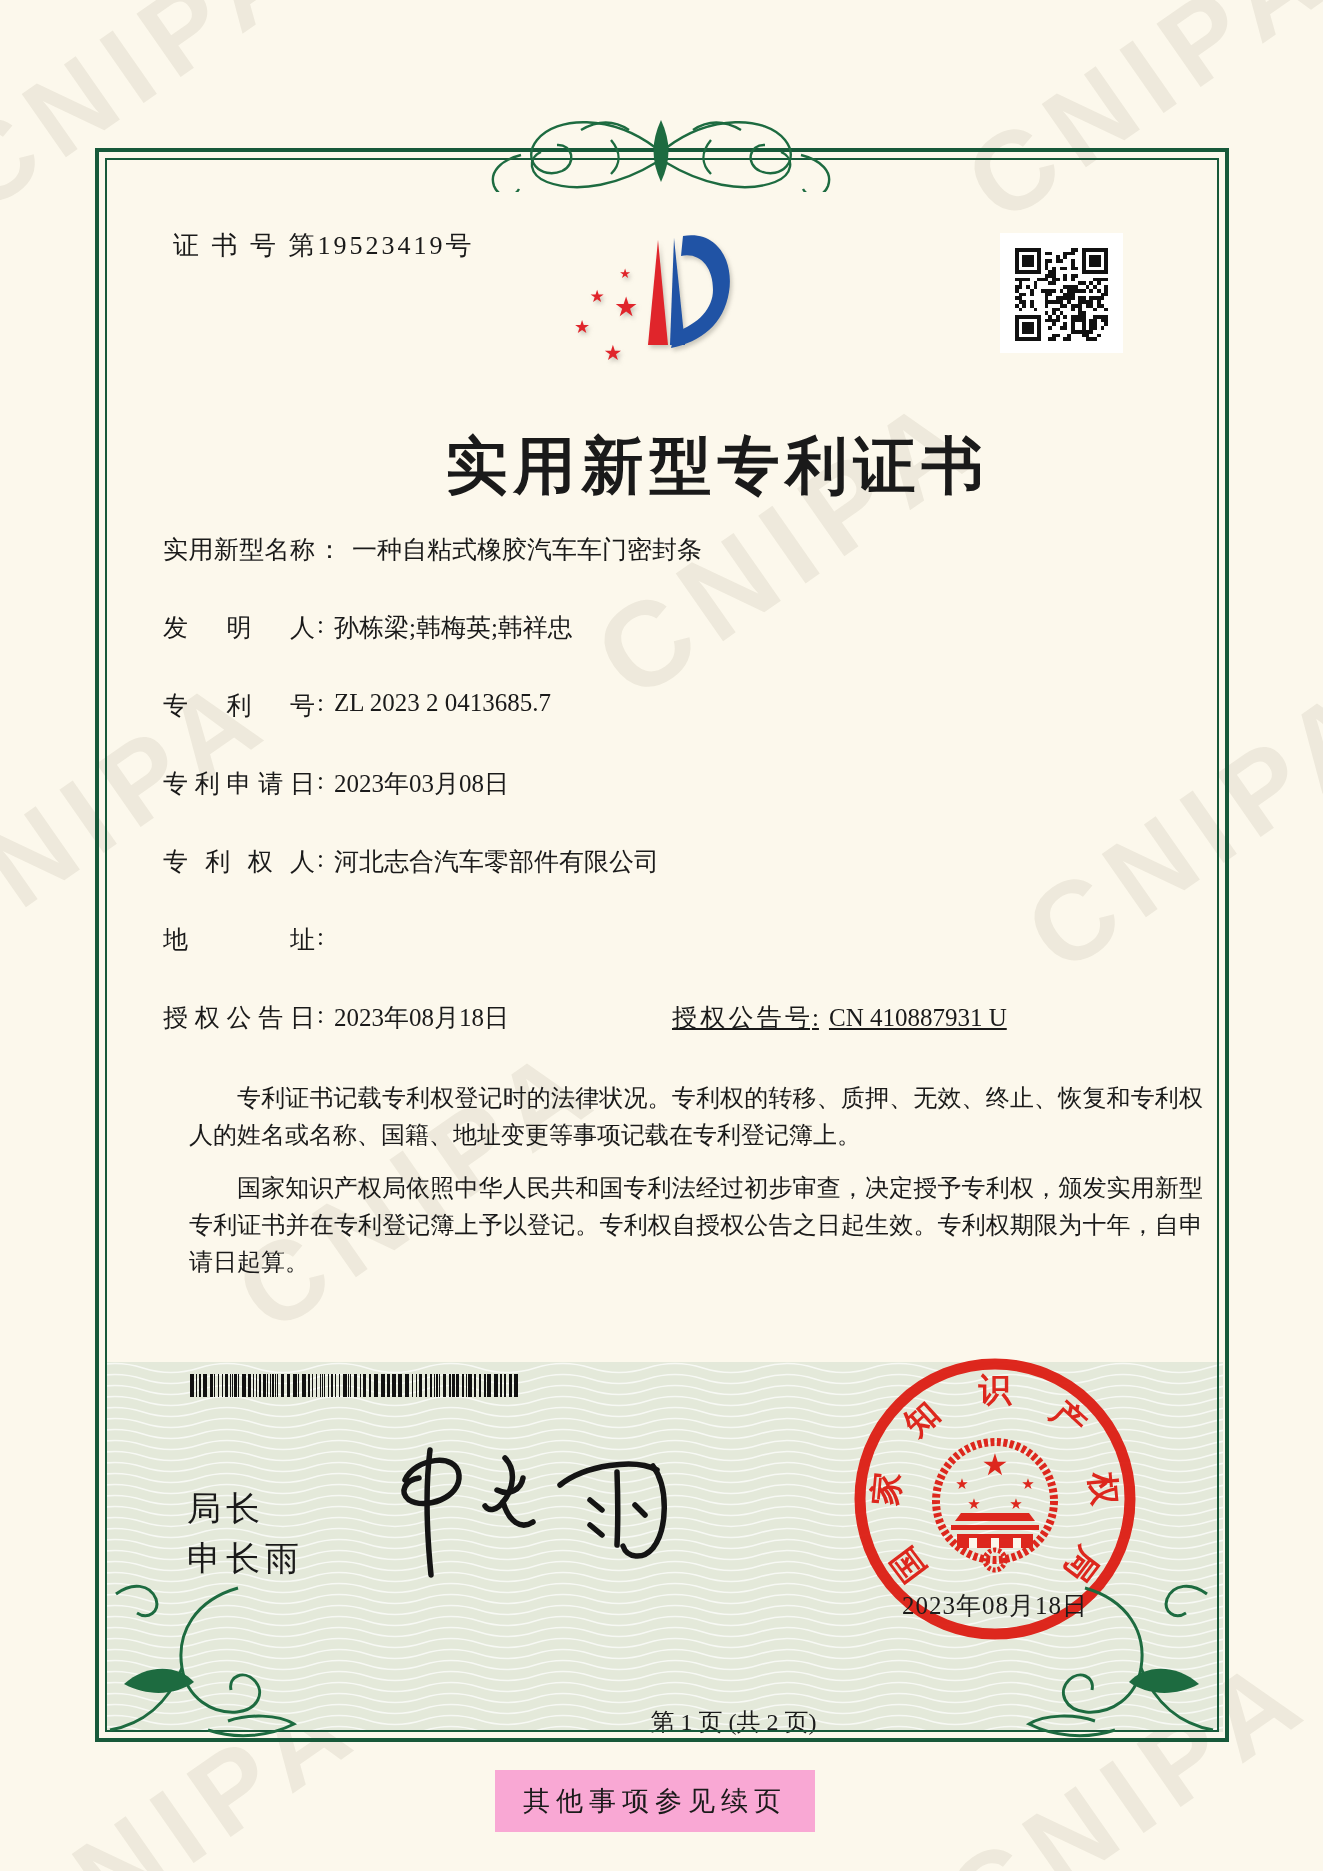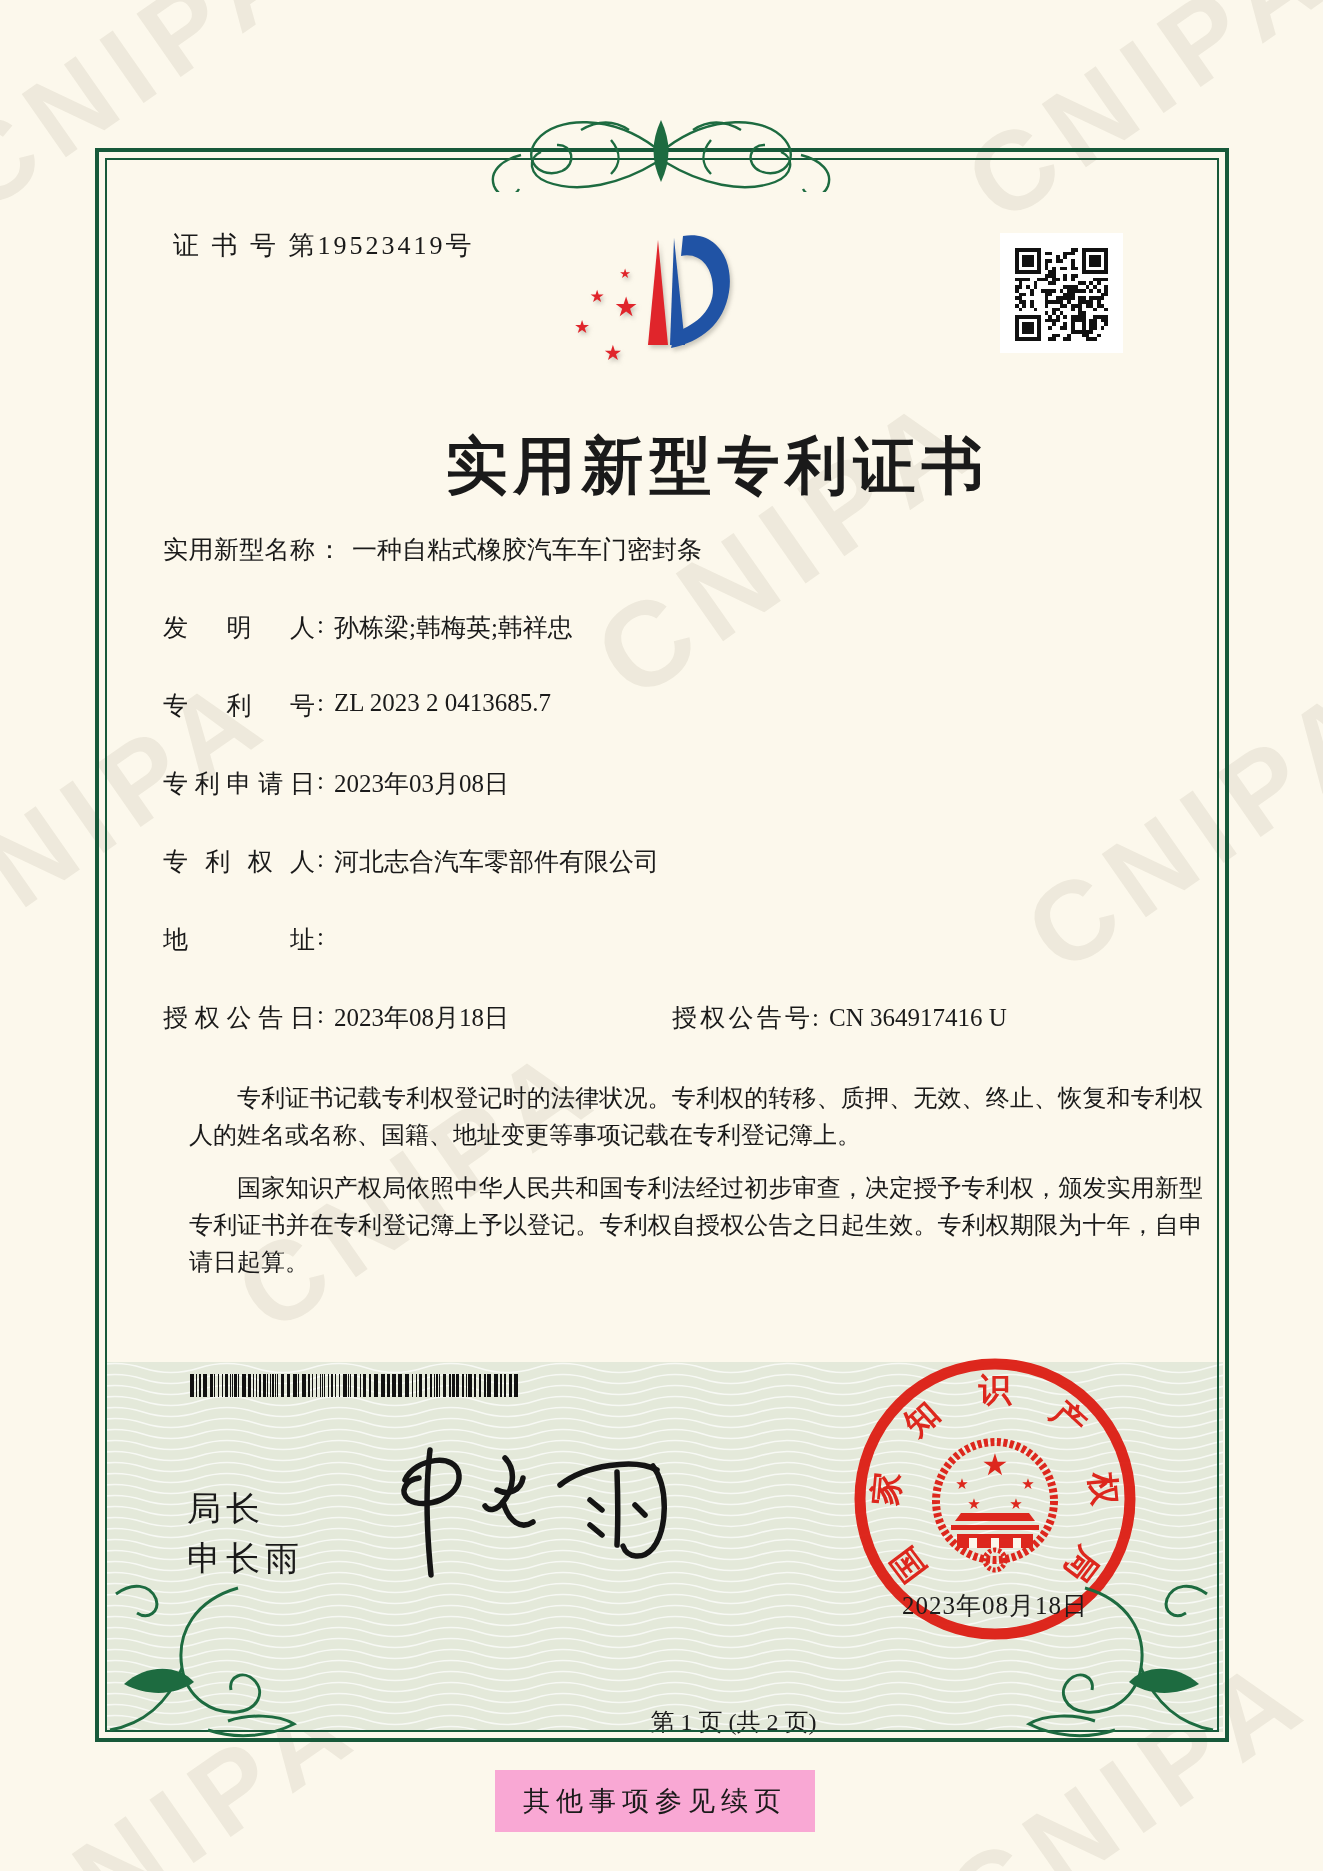--- a/index.html
+++ b/index.html
@@ -22,21 +22,21 @@
   .qr-box{position:absolute;left:1000px;top:233px;width:123px;height:120px;background:#ffffff;z-index:3;}
   .qr-box svg{position:absolute;left:15px;top:15px;}
   .title{position:absolute;left:95px;top:424px;width:1245px;text-align:center;font-size:62px;font-weight:bold;
          letter-spacing:6px;z-index:3;}
   
   .fields{position:absolute;left:163px;top:533px;width:1000px;z-index:3;font-size:25px;}
   .frow{position:relative;height:34px;margin-bottom:44px;display:flex;align-items:flex-start;}
   .flabel{display:inline-block;width:152px;text-align:justify;text-align-last:justify;}
   .fcolon{display:inline-block;padding:0 10px 0 2px;}
   .fvalue{white-space:nowrap;}
-  .grant2{position:absolute;left:509px;top:0;display:flex;align-items:baseline;}
+  .grant2{position:absolute;left:509px;top:0;display:flex;align-items:baseline;text-decoration:underline;}
   .grant2 .flabel{width:138px;}
   
   .paras{position:absolute;left:189px;top:1080px;width:1014px;font-size:24px;line-height:37px;
          text-align:justify;z-index:3;}
   .paras p{margin:0;text-indent:2em;}
   .paras p + p{margin-top:16px;}
   
   .barcode{position:absolute;left:190px;top:1374px;z-index:3;}
   .sig-label{position:absolute;left:187px;font-family:"Liberation Sans","DejaVu Sans",sans-serif;
              font-size:34px;letter-spacing:5px;font-weight:500;z-index:3;}
@@ -403,21 +403,21 @@
       <span class="flabel">地址</span>
         <span class="fcolon">:</span>
     </div>
     <div class="frow">
       <span class="flabel">授权公告日</span>
         <span class="fcolon">:</span>
         <span class="fvalue">2023年08月18日</span>
       <span class="grant2">
         <span class="flabel">授权公告号</span>
           <span class="fcolon">:</span>
-          <span class="fvalue">CN 364917416 U</span>
+          <span class="fvalue">CN 410887931 U</span>
       </span>
     </div>
   </div>
 
   <div class="paras">
     <p>专利证书记载专利权登记时的法律状况。专利权的转移、质押、无效、终止、恢复和专利权人的姓名或名称、国籍、地址变更等事项记载在专利登记簿上。</p>
     <p>国家知识产权局依照中华人民共和国专利法经过初步审查，决定授予专利权，颁发实用新型专利证书并在专利登记簿上予以登记。专利权自授权公告之日起生效。专利权期限为十年，自申请日起算。</p>
   </div>
 
   <svg id="barcode" class="barcode" width="336" height="23">

